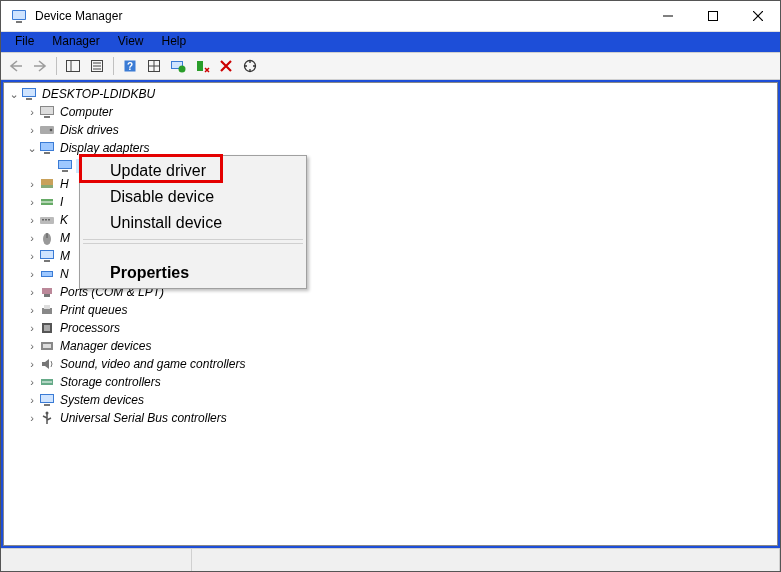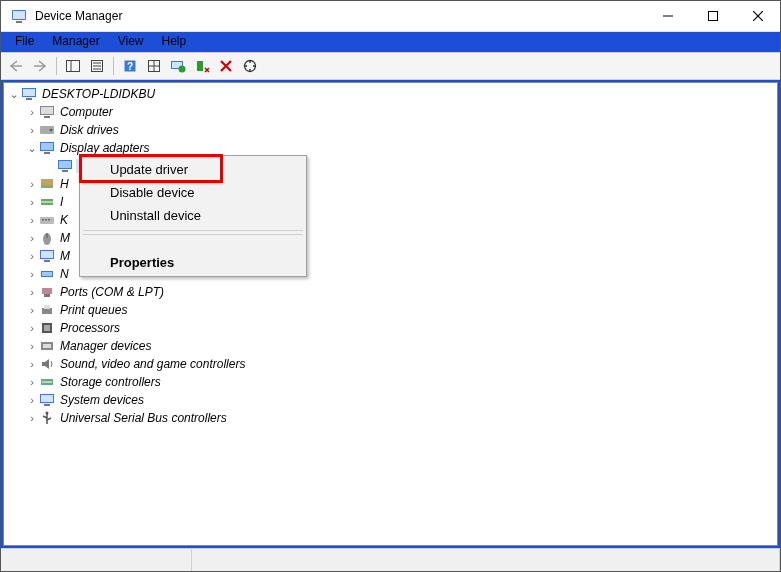--- a/index.html
+++ b/index.html
@@ -116,21 +116,21 @@
     background: #cce8ff;
   }
   .label-wrap { padding: 0 2px; font-style: italic; }
   
   .context-menu {
     position: absolute;
     border: 1px solid #a0a0a0;
     background: #f2f2f2;
     box-shadow: 2px 2px 3px rgba(0,0,0,0.25);
     padding: 2px;
-    font-size: 13px;
+    font-size: 16px;
   }
   .context-menu .item {
     padding: 4px 30px 4px 28px;
     white-space: nowrap;
   }
   .context-menu .item.bold { font-weight: bold; margin-top: 16px; }
   .context-menu .msep {
     height: 1px;
     background: #d0d0d0;
     margin: 3px 1px;

